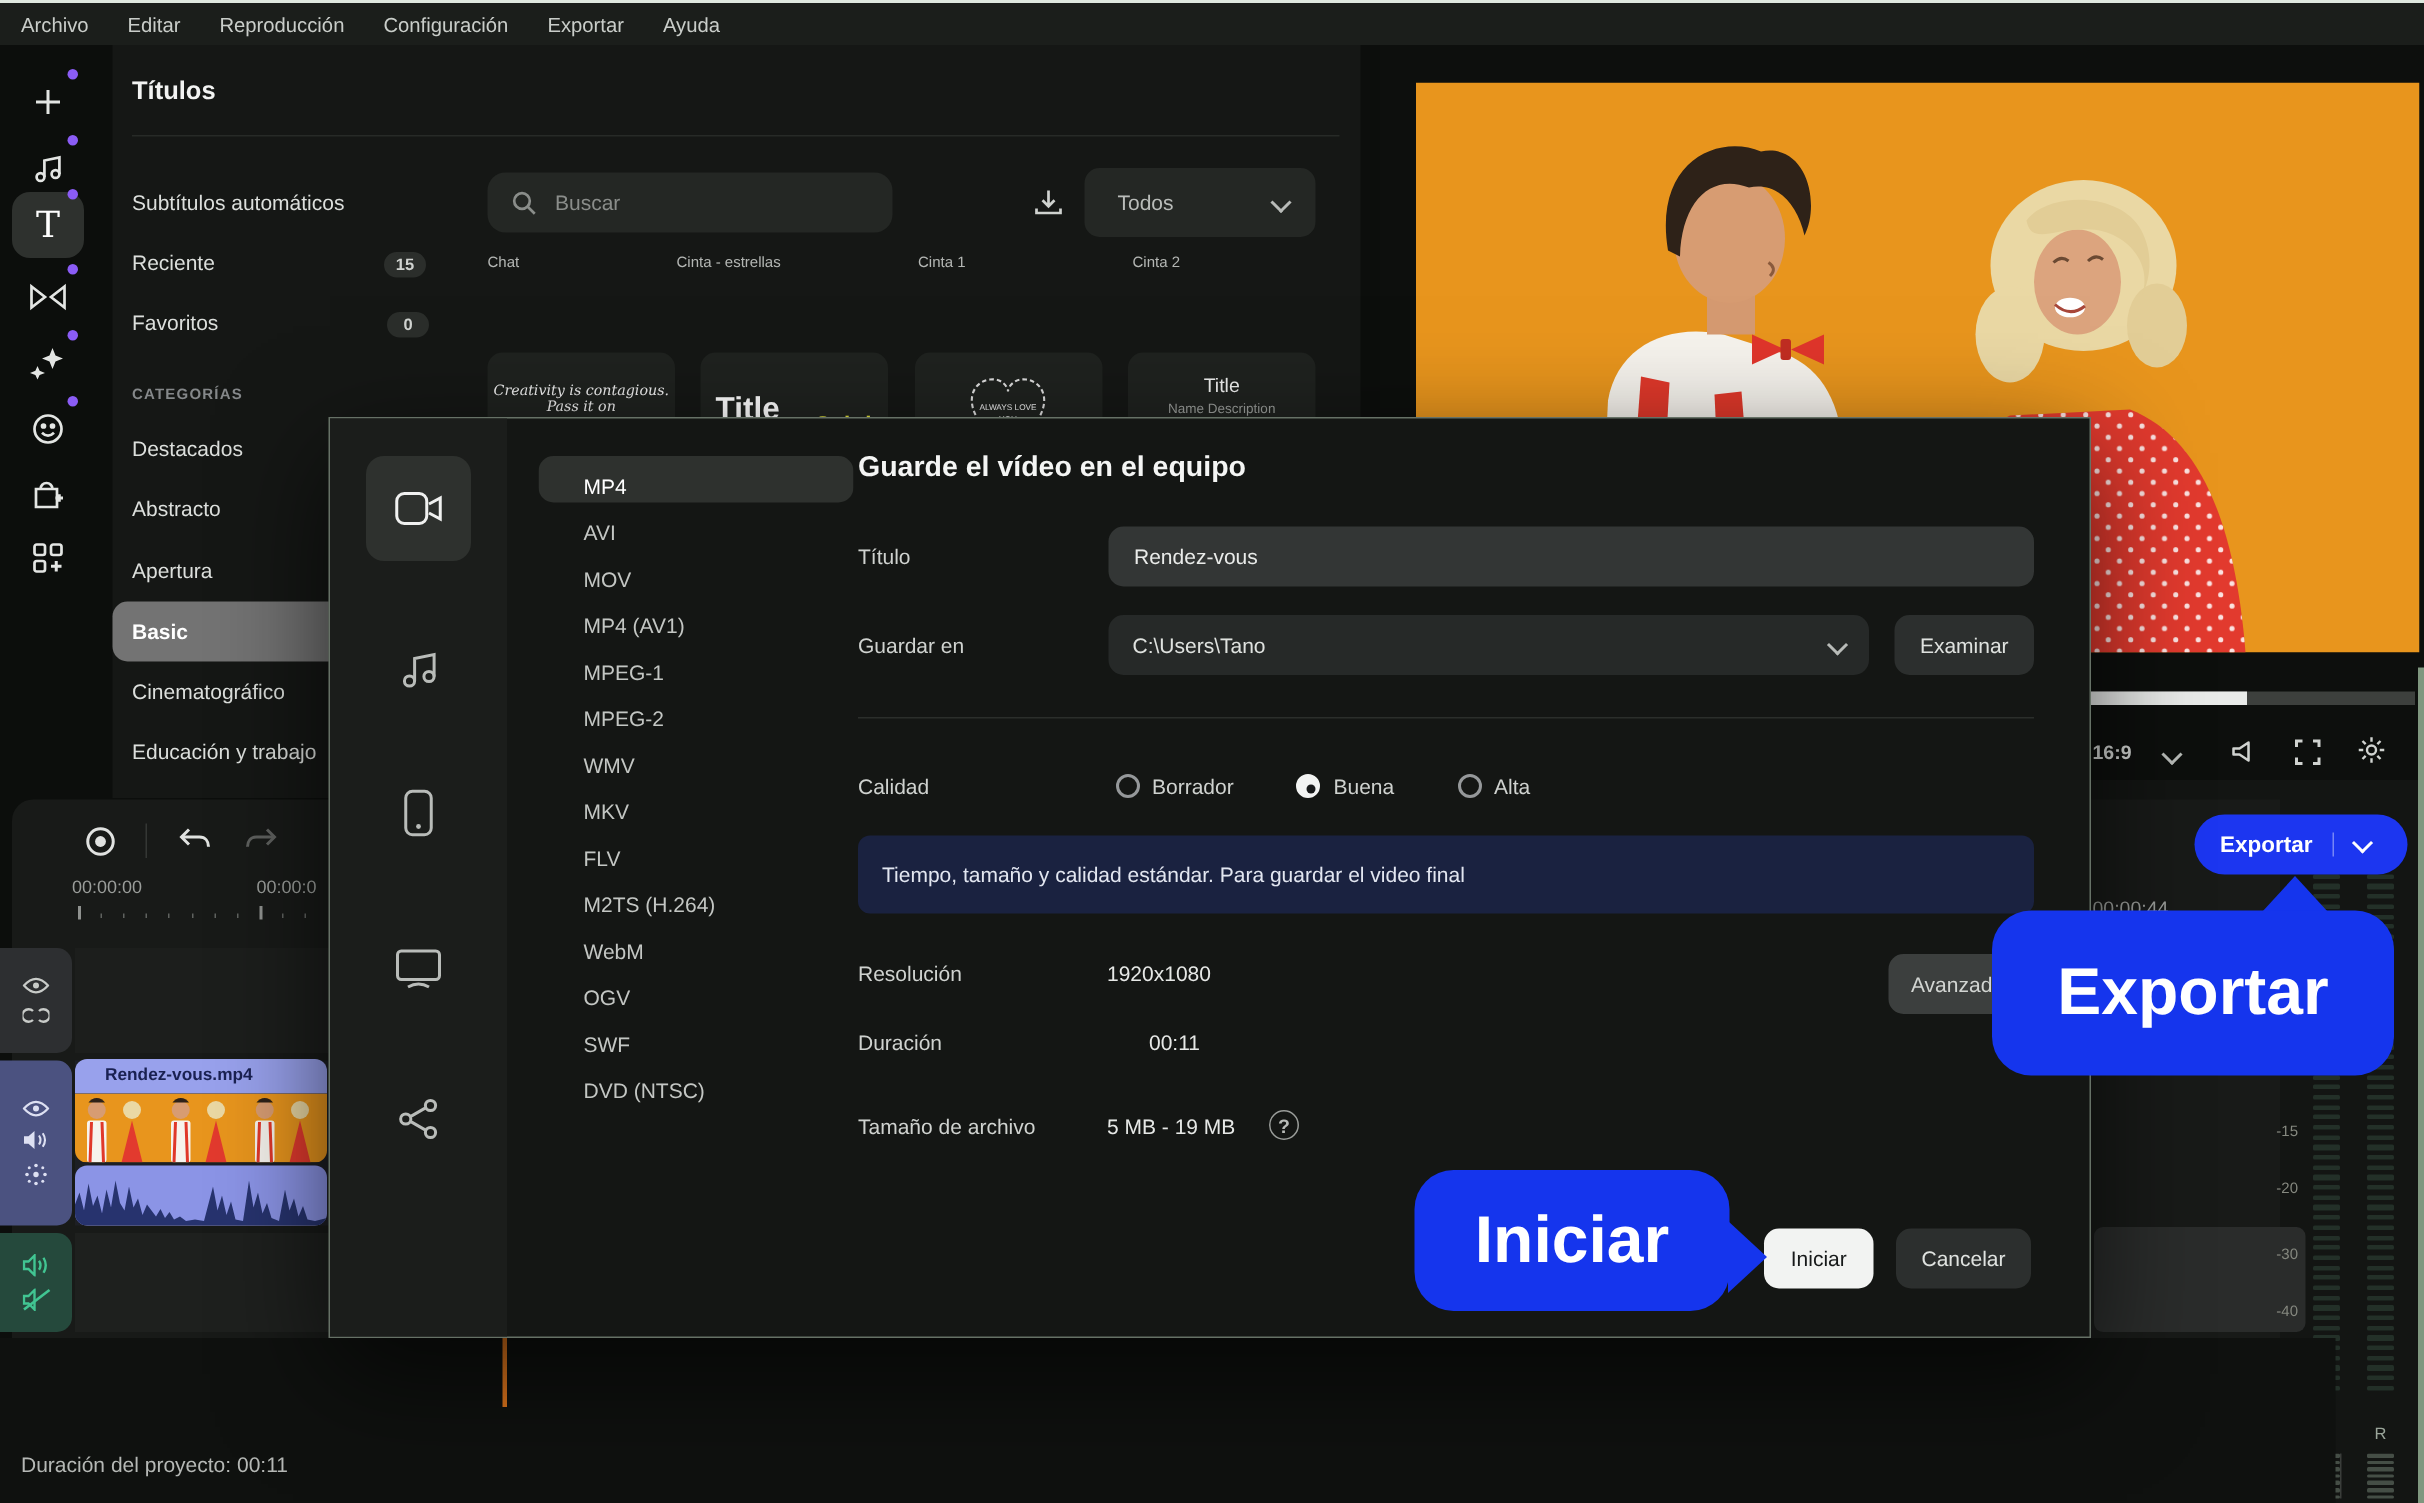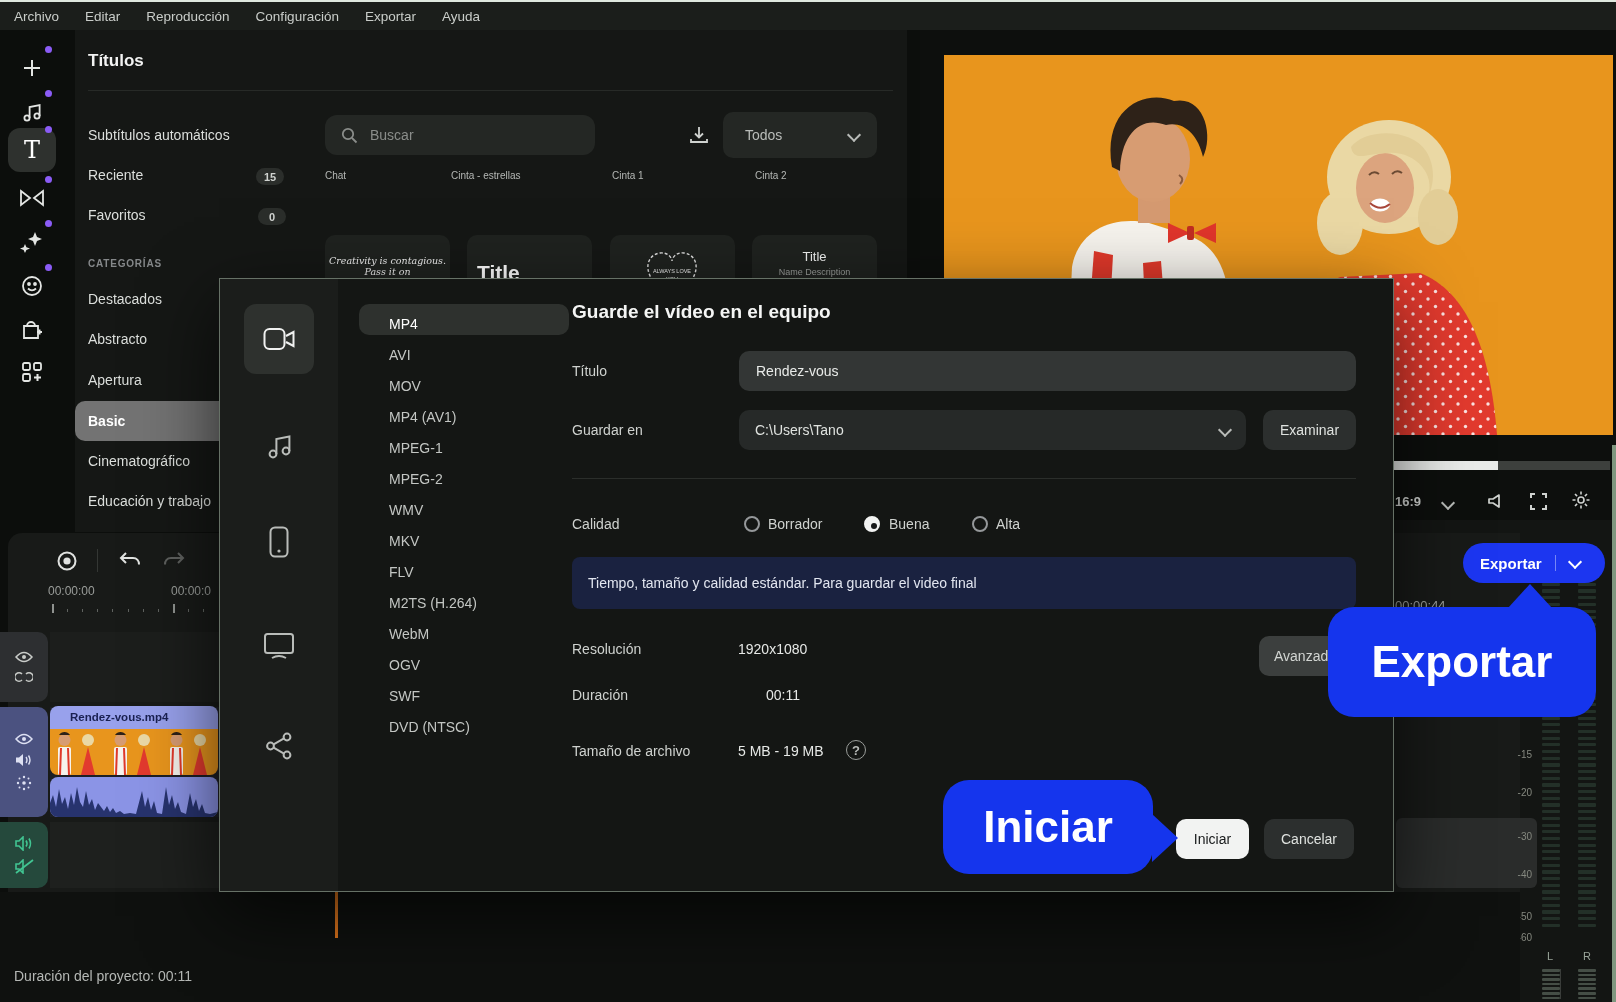--- a/index.html
+++ b/index.html
@@ -59,21 +59,21 @@
   .tlpanel{left:8px;top:533px;width:1512px;height:407px;background:#181a18;border-radius:14px 0 0 0;z-index:1;}
   .ticks{left:0;top:604px;width:240px;height:14px;z-index:2;}
   .tick{position:absolute;top:5px;width:1px;height:3px;background:#5f625f;}
   .tick.major{top:0;width:2px;height:9px;background:#8f928f;}
   .rtime{font-size:12px;color:#9a9d9a;z-index:2;}
   .thead{left:0;border-radius:0 10px 10px 0;z-index:2;display:flex;flex-direction:column;align-items:center;justify-content:center;gap:8px;}
   .trow{z-index:1;}
   .clipblk{left:50px;width:168px;border-radius:8px;overflow:hidden;z-index:2;}
   .clipname{height:23px;background:#98a1ec;color:#1a2152;font-weight:bold;font-size:11.5px;
             line-height:23px;padding-left:20px;}
-  .bottomstrip{left:0;top:892px;width:1520px;height:110px;background:#0f110f;z-index:4;}
+  .bottomstrip{left:0;top:892px;width:1520px;height:110px;background:#0f110f;z-index:4;padding-left:37px;}
   .playhead{left:335px;top:892px;width:3px;height:46px;background:#e0761c;z-index:6;}
   .projdur{left:14px;top:76px;font-size:14px;color:#b5b8b5;}
   
   .dialog{left:219px;top:278px;width:1175px;height:614px;background:#141614;z-index:10;
           border:1px solid rgba(170,190,170,.55);box-sizing:border-box;box-shadow:0 24px 70px rgba(0,0,0,.65);}
   .drail{left:0;top:0;width:118px;height:612px;background:#1b1d1b;}
   .drail-item{left:24px;width:70px;height:70px;display:flex;align-items:center;justify-content:center;}
   .fmtlist{left:139px;top:25px;width:210px;height:565px;overflow:hidden;}
   .fmt{height:31px;line-height:41.5px;padding-left:30px;font-size:14px;color:#c3c6c3;box-sizing:border-box;}
   .fmt.sel{background:#2e312e;border-radius:10px;color:#fff;}

